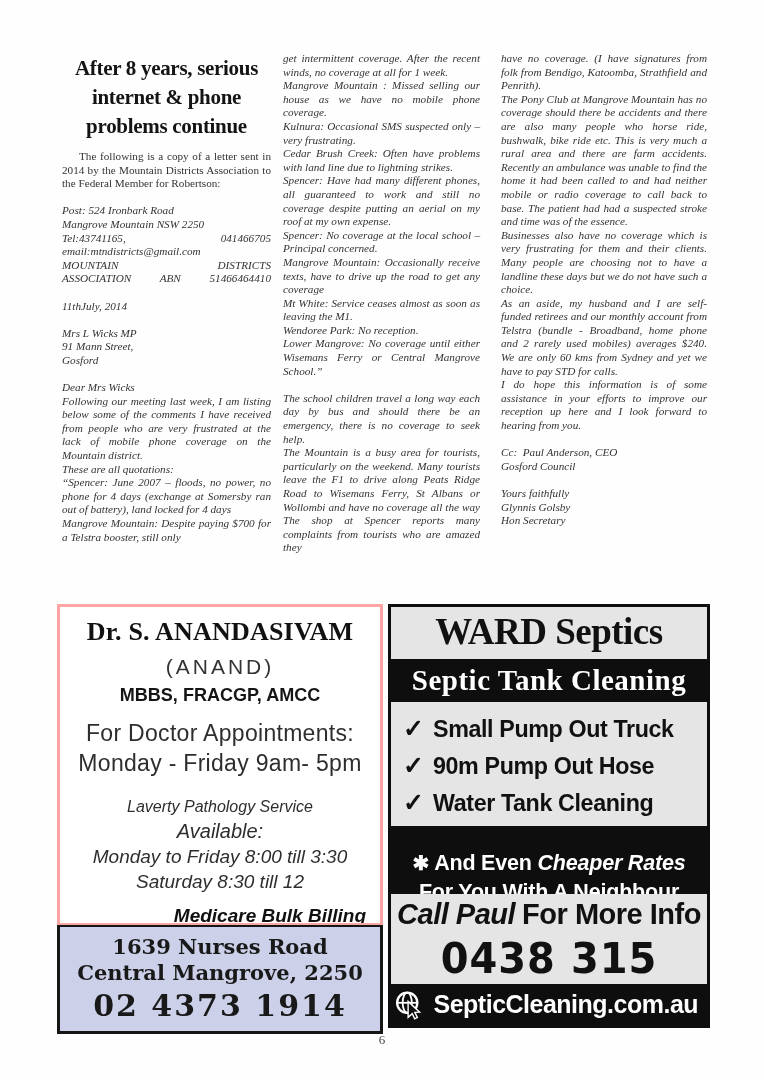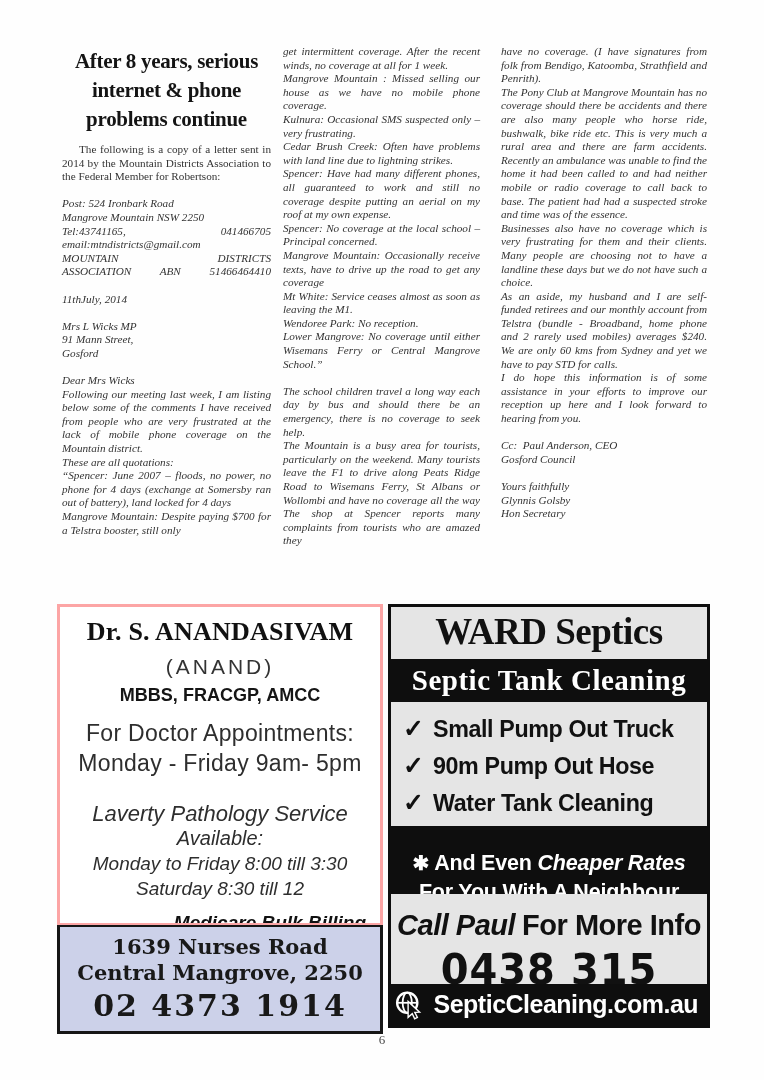--- a/index.html
+++ b/index.html
@@ -3,21 +3,21 @@
 <meta charset="utf-8">
 <style>
   html,body { margin:0; padding:0; background:#e9e9e9; }
   .page {
     position:relative; width:764px; height:1080px; margin:0 auto;
     background:#fefefe; overflow:hidden;
     font-family:"Liberation Serif", serif; color:#2b2b2b;
   }
 
   
-  .col { position:absolute; top:45px; font-size:11.2px; line-height:13.6px; color:#333; }
+  .col { position:absolute; top:52px; font-size:11.2px; line-height:13.6px; color:#333; }
   .col-1 { left:62px;  width:209px; }
   .col-2 { left:283px; width:197px; }
   .col-3 { left:501px; width:206px; }
 
   .article-title {
     font-weight:bold; font-size:21px; line-height:29px; text-align:center;
     color:#141414; letter-spacing:-0.3px; margin:2px 0 9px 0;
     font-family:"Liberation Serif", serif;
   }
   .block { text-align:justify; font-style:italic; }
@@ -31,21 +31,21 @@
   .ad-doctor { position:absolute; left:57px; top:604px; width:326px; font-family:"Liberation Sans", sans-serif; }
   .ad-doctor-main {
     box-sizing:border-box; height:322px; border:3px solid #fca5a5; background:#ffffff;
     text-align:center; overflow:hidden; padding:10px 8px 0 8px;
   }
   .doc-name { font-family:"Liberation Serif", serif; font-weight:bold; font-size:26px; line-height:30px; color:#111; letter-spacing:0.2px; }
   .doc-alias { font-size:21px; line-height:26px; letter-spacing:3px; color:#333; margin-top:7px; }
   .doc-quals { font-weight:bold; font-size:19px; line-height:22px; color:#151515; margin-top:4px; transform:scaleX(0.95); }
   .doc-appt  { font-size:23px; line-height:28px; color:#2e2e2e; letter-spacing:0.3px; margin-top:13px; }
   .doc-appt2 { font-size:23px; line-height:28px; color:#2e2e2e; letter-spacing:0.3px; margin-top:2px; }
-  .doc-path  { font-style:italic; font-size:22px; line-height:24px; color:#2e2e2e; margin-top:25px; }
+  .doc-path  { font-style:italic; font-size:16px; line-height:24px; color:#2e2e2e; margin-top:18px; }
   .doc-avail { font-style:italic; font-size:20px; line-height:24px; color:#2e2e2e;text-align:center; }
   .doc-hours { font-style:italic; font-size:19px; line-height:23px; color:#2e2e2e; margin-top:2px; }
   .doc-billing { font-weight:bold; font-style:italic; font-size:19px; line-height:24px; color:#111;
                  text-align:right; padding-right:6px; margin-top:11px; }
   .ad-doctor-footer {
     box-sizing:border-box; border:3px solid #161616; border-top:2px solid #161616; margin-top:-1px;
     text-align:center; padding:7px 0 8px 0; font-family:"DejaVu Serif", serif; font-weight:bold; color:#191919;
   }
   .doc-addr  { font-size:21px; line-height:26px; }
   .doc-phone { font-size:30px; line-height:34px; margin-top:3px; letter-spacing:2px; }
@@ -63,21 +63,21 @@
   .ws-tagline { height:43px; text-align:center; font-family:"Liberation Serif", serif; font-weight:bold; font-size:29px; line-height:43px; letter-spacing:0.5px; }
   .ws-checklist { height:124px; padding:8px 4px 0 12px; }
   .ws-check-row { display:flex; align-items:center; height:37px; }
   .ws-check { font-weight:bold; font-size:25px; margin-right:9px; }
   .ws-check-label { font-weight:bold; font-size:24px; letter-spacing:-0.4px; transform:scaleX(0.97); transform-origin:left center; white-space:nowrap; }
   .ws-promo { height:68px; padding-top:23px; text-align:center; }
   .ws-promo-line { font-weight:bold; font-size:21.5px; line-height:29px; letter-spacing:-0.2px; }
   .ws-star { font-size:20px; margin-right:5px; }
   .ws-em { font-style:italic; }
   .ws-call { height:90px; text-align:center; }
-  .ws-call-line { font-weight:bold; font-size:29px; line-height:38px; margin-top:12px; letter-spacing:-0.5px; }
+  .ws-call-line { font-weight:bold; font-size:29px; line-height:38px; margin-top:1px; letter-spacing:-0.5px; }
   .ws-call-name { font-style:italic; margin-right:7px; }
   .ws-phone { font-family:"DejaVu Sans", sans-serif; font-weight:bold; font-size:40px; line-height:46px; letter-spacing:1px; transform:scaleY(1.08); transform-origin:center top; }
   .ws-site { height:41px; display:flex; align-items:center; justify-content:center; }
   .ws-site-label { font-weight:bold; font-size:26px; letter-spacing:-0.5px; transform:scaleX(0.96); }
   .ws-globe { width:30px; height:30px; margin-right:4px; flex:0 0 auto; }
 
   .page-number {
     position:absolute; left:0; right:0; top:1032px; text-align:center;
     font-size:13px; color:#4a4a4a; font-family:"Liberation Serif", serif;
   }

